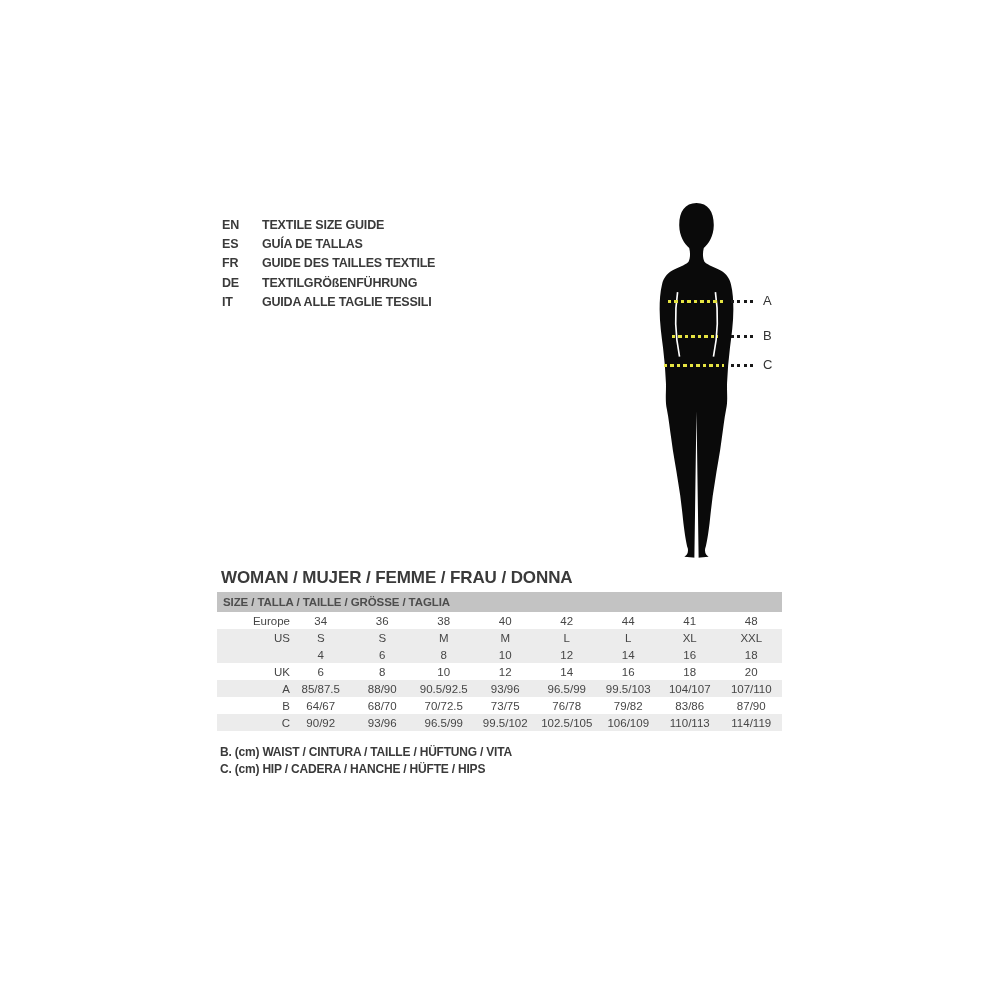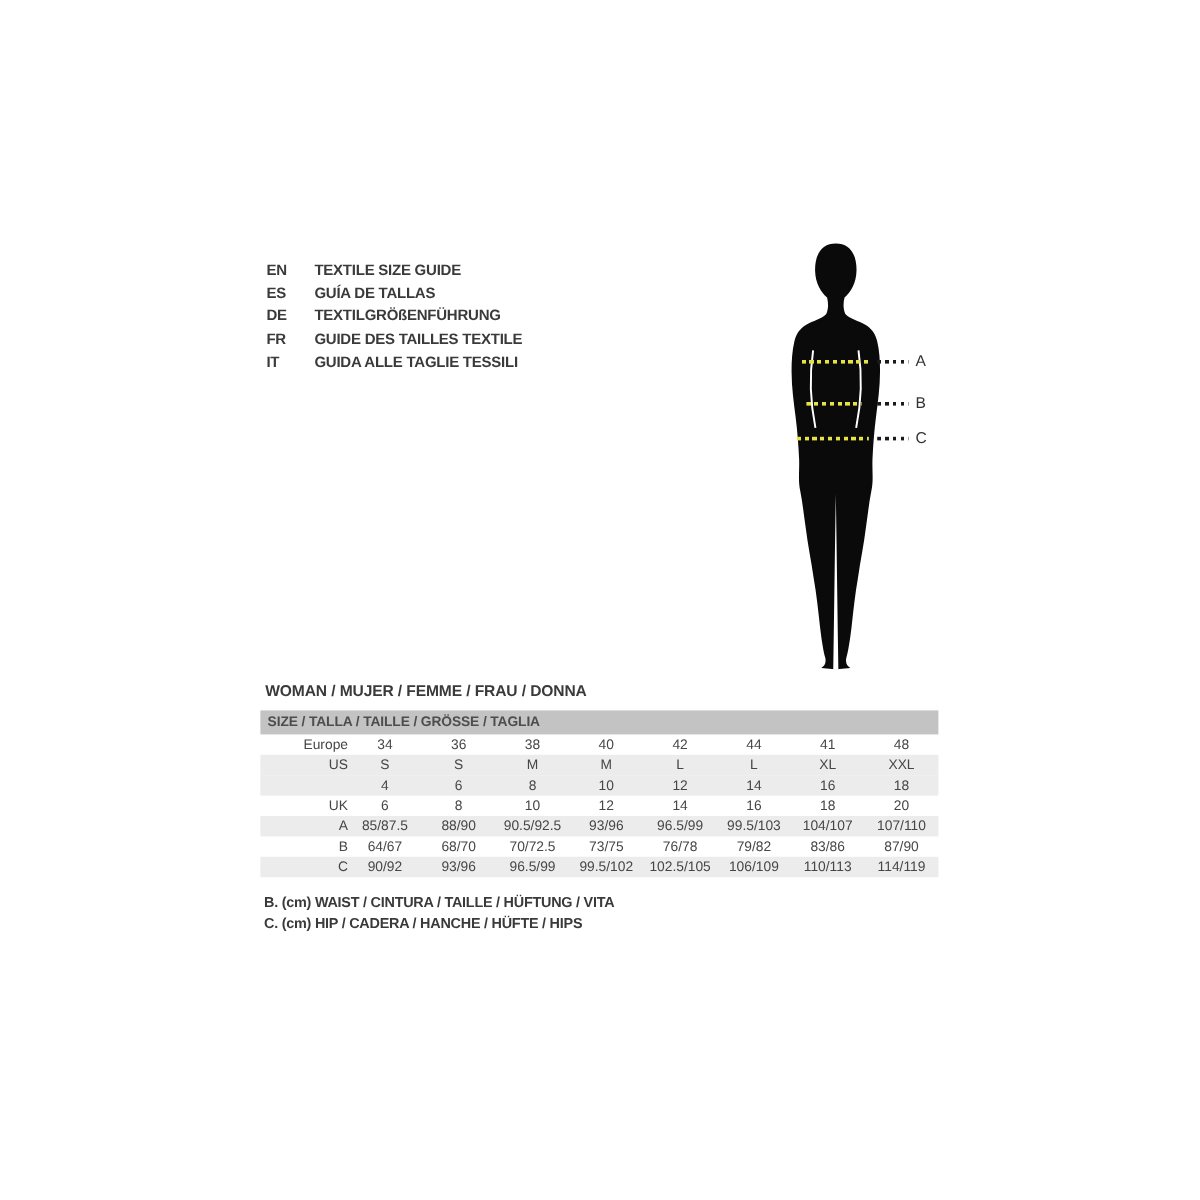--- a/index.html
+++ b/index.html
@@ -12,21 +12,21 @@
   .lang-row{display:flex;height:19.4px;align-items:center;}
   .lang-code{width:40px;font-weight:bold;font-size:12.5px;letter-spacing:-0.2px;}
   .lang-label{font-weight:bold;font-size:12.5px;letter-spacing:-0.2px;white-space:nowrap;}
   
   .figure-svg{position:absolute;left:648px;top:202px;}
   .dash-line{position:absolute;height:3px;}
   .dash-yellow{background:repeating-linear-gradient(90deg,var(--dash) 0 3.5px,transparent 3.5px 6.5px);}
   .dash-black{background:repeating-linear-gradient(90deg,#1a1a1a 0 3px,transparent 3px 6.5px);height:2.5px;}
   .marker-label{position:absolute;font-size:13px;color:#333333;}
   
-  .section-title{position:absolute;left:221px;top:568px;font-size:13px;font-weight:bold;letter-spacing:-0.1px;}
+  .section-title{position:absolute;left:221px;top:568px;font-size:17px;font-weight:bold;letter-spacing:-0.1px;}
   
   .size-table{position:absolute;left:217px;top:592px;width:565px;}
   .table-header{height:20px;line-height:20px;background:var(--headerbar);color:#4d4d4d;
     font-weight:bold;font-size:11.5px;padding-left:6px;box-sizing:border-box;letter-spacing:-0.1px;}
   .t-row{display:flex;height:17px;align-items:center;font-size:11.5px;color:#464646;}
   .t-row.shade{background:var(--rowalt);}
   .t-label{width:73px;padding-left:6px;box-sizing:border-box;text-align:right;}
   .t-cell{width:61.5px;text-align:center;}
   
   .legend{position:absolute;left:220px;top:744px;}
@@ -40,26 +40,26 @@
   <div class="lang-block">
       <div class="lang-row">
         <span class="lang-code">EN</span>
         <span class="lang-label">TEXTILE SIZE GUIDE</span>
       </div>
       <div class="lang-row">
         <span class="lang-code">ES</span>
         <span class="lang-label">GUÍA DE TALLAS</span>
       </div>
       <div class="lang-row">
+        <span class="lang-code">FR</span>
+        <span class="lang-label">GUIDE DES TAILLES TEXTILE</span>
+      </div>
+      <div class="lang-row">
         <span class="lang-code">DE</span>
         <span class="lang-label">TEXTILGRÖßENFÜHRUNG</span>
-      </div>
-      <div class="lang-row">
-        <span class="lang-code">FR</span>
-        <span class="lang-label">GUIDE DES TAILLES TEXTILE</span>
       </div>
       <div class="lang-row">
         <span class="lang-code">IT</span>
         <span class="lang-label">GUIDA ALLE TAGLIE TESSILI</span>
       </div>
     </div>
 
   <svg class="figure-svg" width="97" height="362" viewBox="0 0 100 370" preserveAspectRatio="none">
     <path fill="#0a0a0a" d="
       M50,1

